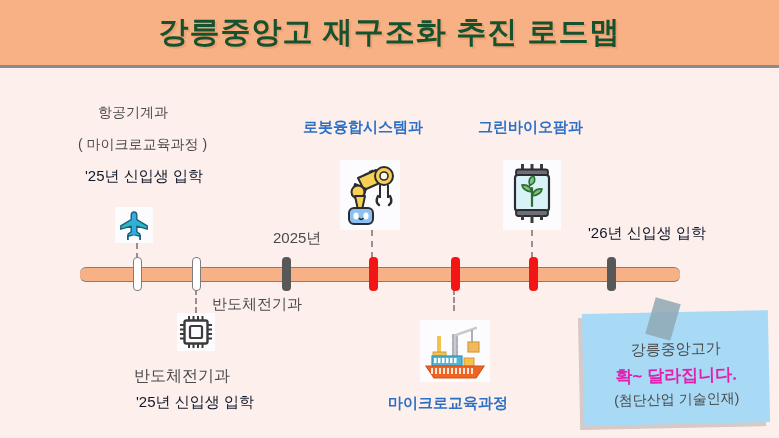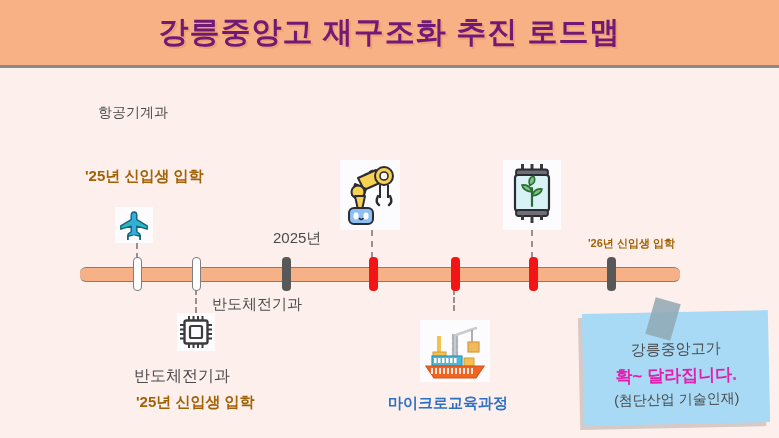--- a/index.html
+++ b/index.html
@@ -13,29 +13,29 @@
 
   
   .header{
     position:absolute;left:0;top:0;width:779px;height:68px;
     background:#F7B184;
     border-bottom:3px solid #8A8A8A;
     box-sizing:border-box;
     display:flex;align-items:center;justify-content:center;
   }
   .header-title{
-    color:#701a75;font-size:30px;font-weight:bold;letter-spacing:1px;
+    color:#14532d;font-size:30px;font-weight:bold;letter-spacing:1px;
     text-shadow:2px 2px 0 #F0A074;
     white-space:nowrap;
   }
 
   
   .lbl{position:absolute;white-space:nowrap;}
   .dark{color:#4A4A4A;}
-  .red{color:#a16207;font-weight:bold;}
+  .red{color:#0f172a;font-weight:normal;}
   .blue{color:#2D6FC4;font-weight:bold;}
 
   
   .axis{
     position:absolute;left:80px;top:267px;width:600px;height:13px;
     background:#F6B187;
     border-top:1px solid #7E7E7E;border-bottom:1px solid #7E7E7E;
     border-radius:6px;
   }
   .tick{position:absolute;width:9px;height:34px;border-radius:4px;top:257px;}
@@ -65,20 +65,21 @@
 </head>
 <body>
 
 <div id="canvas">
 
   <div class="header">
     <div class="header-title">강릉중앙고 재구조화 추진 로드맵</div>
   </div>
 
   <div class="lbl dark" style="left:98px;top:104px;font-size:14px;">항공기계과</div>
+  <div class="lbl dark" style="left:78px;top:136px;font-size:14px;">( 마이크로교육과정 )</div>
   <div class="lbl red" style="left:85px;top:167px;font-size:15px;">'25년 신입생 입학</div>
 
   <div class="tile" style="left:115px;top:207px;width:38px;height:36px;">
     <svg width="34" height="32" viewBox="0 0 34 32">
       <path d="M17 3 c1.8 0 2.8 1.6 2.8 3.4 l0 4.2 10.4 6.2 0 3.4 -10.4 -3.1 0 5.6 3.1 2.4 0 2.3 -5.9 -1.7 -5.9 1.7 0 -2.3 3.1 -2.4 0 -5.6 -10.4 3.1 0 -3.4 10.4 -6.2 0 -4.2 C14.2 4.6 15.2 3 17 3 z" fill="#2BB8C4" stroke="#17607E" stroke-width="1.4" stroke-linejoin="round"></path>
       <path d="M17 4.5 c1.1 0 1.5 1.2 1.5 2.6 l0 18.6 -3 0 0 -18.6 C15.5 5.7 15.9 4.5 17 4.5z" fill="#38A8E8"></path>
       <rect x="10" y="26" width="1.8" height="5" fill="#17607E"></rect>
       <rect x="22.2" y="26" width="1.8" height="5" fill="#17607E"></rect>
     </svg>
   </div>
@@ -105,20 +106,21 @@
         <rect x="28" y="18" width="5" height="2"></rect>
           <rect x="28" y="22.5" width="5" height="2"></rect>
       </g>
       <rect x="5.5" y="5.5" width="23" height="23" rx="2" fill="none" stroke="#3B3B3B" stroke-width="2.4"></rect>
       <rect x="11" y="11" width="12" height="12" rx="1.5" fill="none" stroke="#3B3B3B" stroke-width="2.2"></rect>
     </svg>
   </div>
   <div class="lbl dark" style="left:134px;top:366px;font-size:16px;">반도체전기과</div>
   <div class="lbl red" style="left:136px;top:393px;font-size:15px;">'25년 신입생 입학</div>
 
+  <div class="lbl blue" style="left:303px;top:118px;font-size:15px;">로봇융합시스템과</div>
   <div class="tile" style="left:340px;top:160px;width:60px;height:70px;">
     <svg width="56" height="66" viewBox="0 0 56 66">
 
       <path d="M16 16 L34 8 L40 20 L22 28 Z" fill="#F7D154" stroke="#2B2B33" stroke-width="2" stroke-linejoin="round"></path>
       <path d="M22 13 L26 11.2 M27 10 L31 8.2" stroke="#2B2B33" stroke-width="1.6"></path>
 
       <circle cx="42" cy="14" r="9" fill="#F7D154" stroke="#2B2B33" stroke-width="2"></circle>
       <circle cx="42" cy="14" r="4" fill="#FDFBEF" stroke="#2B2B33" stroke-width="1.6"></circle>
 
       <path d="M38 23 L38 36 M46 23 L46 36" stroke="#2B2B33" stroke-width="2"></path>
@@ -131,20 +133,21 @@
       <path d="M13 34 L23 34 L20 48 L16 48 Z" fill="#F7D154" stroke="#2B2B33" stroke-width="2" stroke-linejoin="round"></path>
 
       <rect x="7" y="46" width="24" height="16" rx="5" fill="#8CC0F2" stroke="#2B2B33" stroke-width="2"></rect>
       <ellipse cx="14" cy="54" rx="2.6" ry="3.4" fill="#FFFFFF"></ellipse>
       <ellipse cx="24" cy="54" rx="2.6" ry="3.4" fill="#FFFFFF"></ellipse>
       <path d="M17.5 56.5 q1.5 2 3.5 0" fill="none" stroke="#2B2B33" stroke-width="1.6" stroke-linecap="round"></path>
     </svg>
   </div>
   <div class="dash" style="left:371px;top:230px;height:28px;"></div>
 
+  <div class="lbl blue" style="left:478px;top:118px;font-size:15px;">그린바이오팜과</div>
   <div class="tile" style="left:503px;top:160px;width:58px;height:70px;">
     <svg width="54" height="66" viewBox="0 0 54 66">
 
       <rect x="16" y="2" width="3" height="7" fill="#3B3B3B"></rect>
       <rect x="25.5" y="2" width="3" height="7" fill="#3B3B3B"></rect>
       <rect x="35" y="2" width="3" height="7" fill="#3B3B3B"></rect>
       <rect x="11" y="7.5" width="32" height="6" rx="2.5" fill="#6E6E76" stroke="#2B2B33" stroke-width="1.8"></rect>
 
       <path d="M10 16 q0 -3 3 -3 l28 0 q3 0 3 3 l0 30 q0 3 -3 3 l-28 0 q-3 0 -3 -3 Z" fill="#D9F2F5" stroke="#2B2B33" stroke-width="2.2"></path>
 
@@ -154,21 +157,21 @@
       <path d="M26 24 q-5 -7 1 -10 q5 5 -1 10 Z" fill="#79C47F" stroke="#2F6B35" stroke-width="1.6" transform="rotate(18 27 20)"></path>
 
       <rect x="11" y="48" width="32" height="6" rx="2.5" fill="#6E6E76" stroke="#2B2B33" stroke-width="1.8"></rect>
       <rect x="25.5" y="53" width="3" height="8" fill="#3B3B3B"></rect>
       <rect x="16" y="53" width="3" height="5" fill="#3B3B3B"></rect>
       <rect x="35" y="53" width="3" height="5" fill="#3B3B3B"></rect>
     </svg>
   </div>
   <div class="dash" style="left:531px;top:230px;height:28px;"></div>
 
-  <div class="lbl red" style="left:588px;top:224px;font-size:11px;margin-top:12px;">'26년 신입생 입학</div>
+  <div class="lbl red" style="left:588px;top:224px;font-size:15px;">'26년 신입생 입학</div>
 
   <div class="lbl dark" style="left:273px;top:229px;font-size:15px;">2025년</div>
   <div class="lbl dark" style="left:212px;top:295px;font-size:15px;">반도체전기과</div>
 
   <div class="dash" style="left:453px;top:289px;height:22px;"></div>
   <div class="tile" style="left:420px;top:320px;width:70px;height:62px;">
     <svg width="66" height="58" viewBox="0 0 66 58">
 
       <path d="M33 42 L33 12" stroke="#C9CBD1" stroke-width="2"></path>
       <path d="M30 40 L36 36 M30 34 L36 30 M30 28 L36 24 M30 22 L36 18 M30 16 L36 12" stroke="#C9CBD1" stroke-width="1.6"></path>

